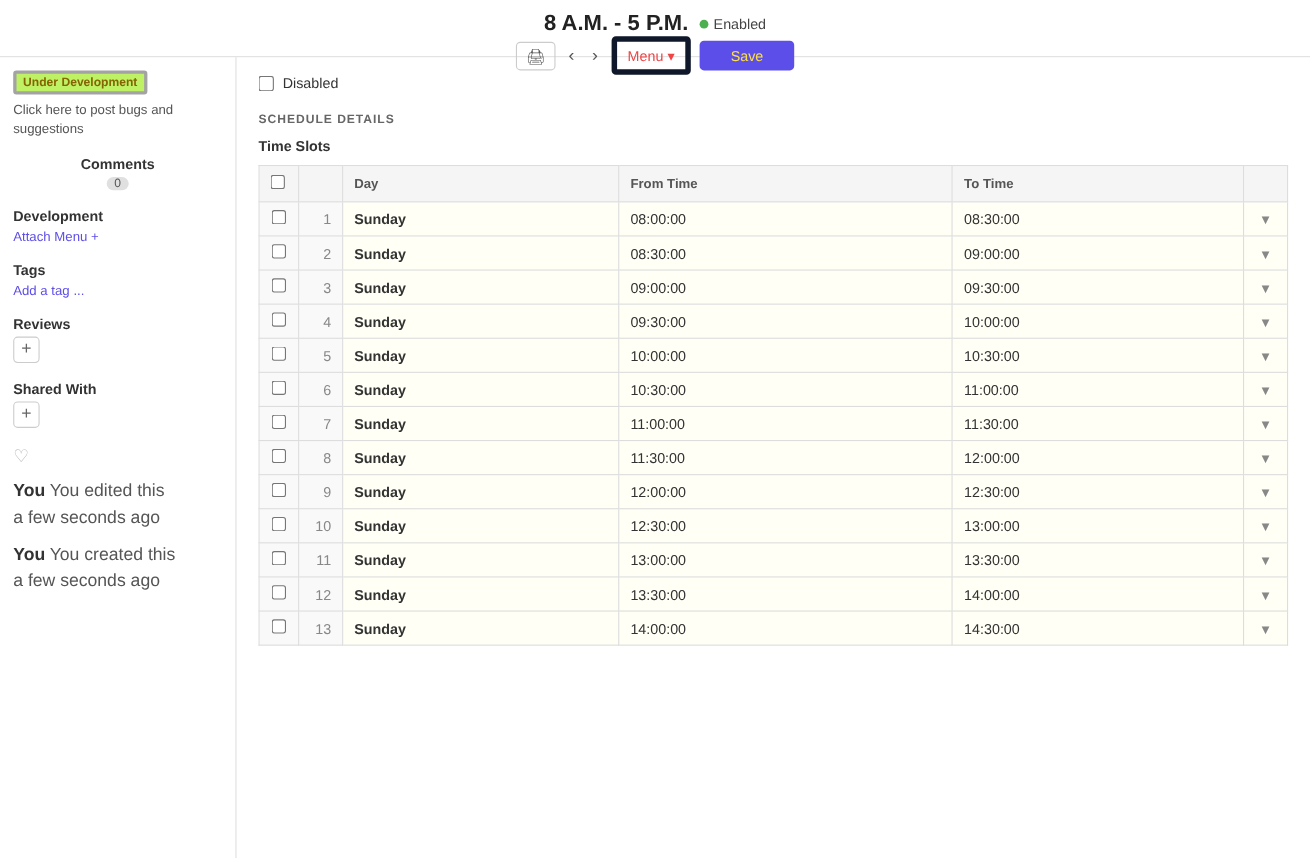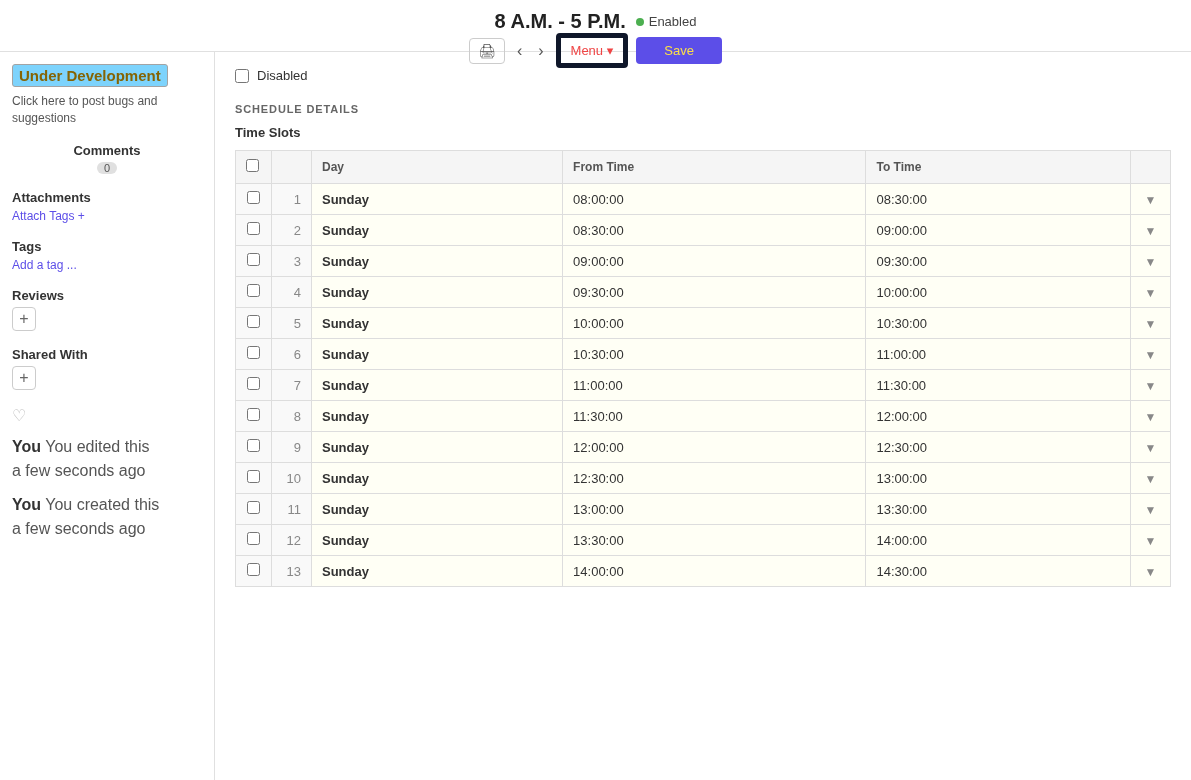--- a/index.html
+++ b/index.html
@@ -94,26 +94,26 @@
     .sidebar {
       width: 215px;
       border-right: 1px solid #e0e0e0;
       padding: 12px;
       overflow-y: auto;
       flex-shrink: 0;
     }
 
     .under-dev-badge {
       display: inline-block;
-      background: #7dd3fc;
-      border: 1px solid #a3a3a3;
+      background: #bef264;
+      border: 3px solid #a3a3a3;
       color: #856404;
       border-radius: 3px;
       padding: 2px 6px;
-      font-size: 15px;
+      font-size: 11px;
       font-weight: 600;
       margin-bottom: 6px;
     }
     .bug-link {
       font-size: 12px;
       color: #555;
       margin-bottom: 14px;
       line-height: 1.4;
     }
 
@@ -298,22 +298,22 @@
 
     <div class="sidebar-section">
       <div class="comments-row">
         <span class="sidebar-section-title">Comments</span>
         <span class="comment-count">0</span>
       </div>
     </div>
 
 
     <div class="sidebar-section">
-      <div class="sidebar-section-title">Attachments</div>
-      <div class="sidebar-action">Attach Tags +</div>
+      <div class="sidebar-section-title">Development</div>
+      <div class="sidebar-action">Attach Menu +</div>
     </div>
 
     <div class="sidebar-section">
       <div class="sidebar-section-title">Tags</div>
       <div class="sidebar-action">Add a tag ...</div>
     </div>
 
     <div class="sidebar-section">
       <div class="sidebar-section-title">Reviews</div>
       <button class="plus-btn">+</button>

